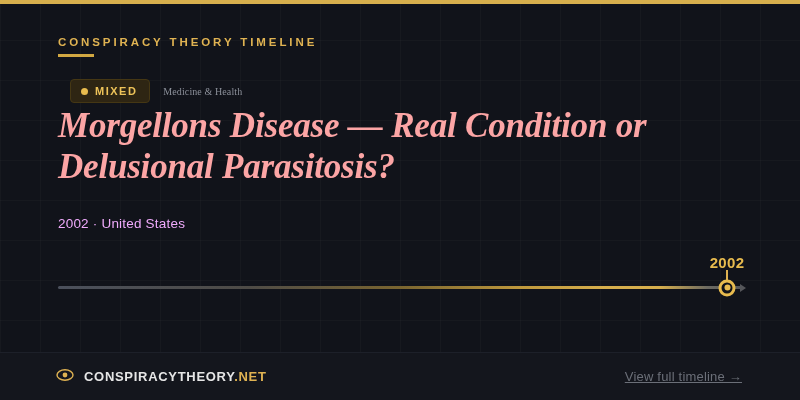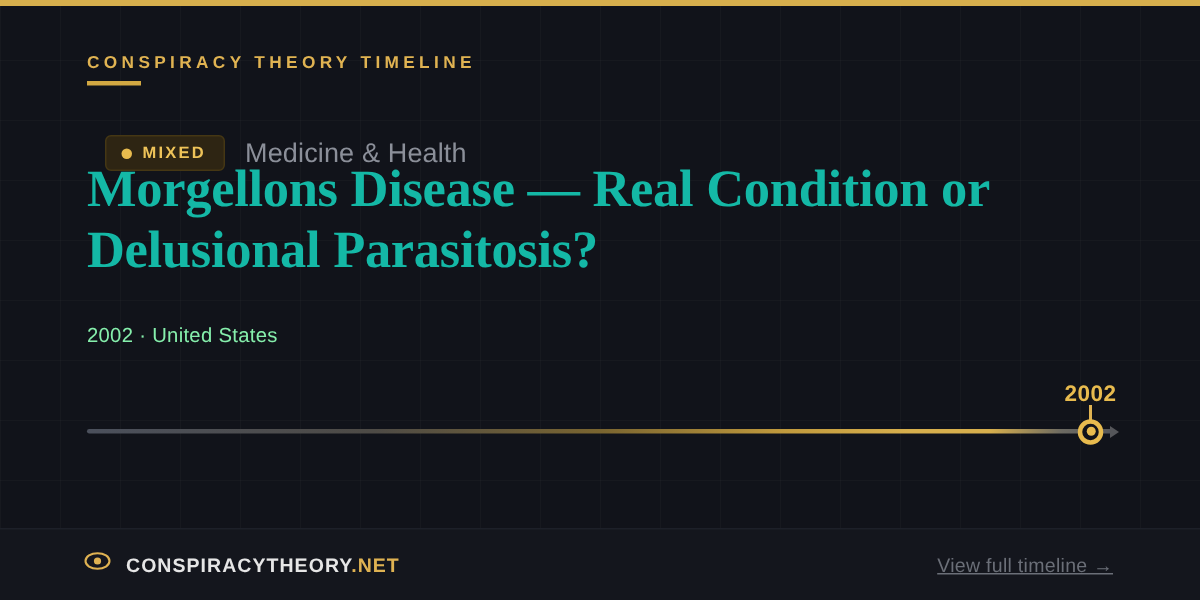--- a/index.html
+++ b/index.html
@@ -49,21 +49,21 @@
     white-space:nowrap;
   }
   .eyebrow-rule {
     margin-top:6px;
     width:36px; height:3px;
     background:#d2a842;
   }
 
   
   .badge-row {
-    position:absolute; left:58px; top:90px;
+    position:absolute; left:58px; top:79px;
     display:flex; align-items:center; gap:13px;padding-left:12px;
   }
   .badge {
     display:flex; align-items:center; gap:7px;
     background:#2e2513;
     border:1px solid #453714;
     border-radius:4px;
     padding:5px 12px 5px 10px;
     height:24px;
   }
@@ -72,42 +72,44 @@
     background:#e8bb4e;
     flex:0 0 auto;
   }
   .badge-label {
     font-size:11px; font-weight:bold;
     letter-spacing:1.5px;
     color:#eec359;
     line-height:1;
   }
   .category {
-    font-size:18px;
+    font-size:10px;
     color:#8b8f99;
     letter-spacing:0.1px;
+    font-family:Liberation Serif, serif;
   }
 
   
   .headline {
     position:absolute; left:58px; top:105px;
     width:700px;
     font-family:"Liberation Serif", serif;
     font-weight:bold;
     font-size:35px;
     line-height:1.18;
-    color:#14b8a6;
+    color:#fca5a5;
     letter-spacing:-0.2px;
+    font-style:italic;
   }
 
   
   .meta {
     position:absolute; left:58px; top:216px;
     font-size:13.5px;
-    color:#86efac;
+    color:#f0abfc;
     letter-spacing:0.2px;
   }
 
   
   #timeline {
     position:absolute;
     left:58px; top:258px;
     width:684px; height:70px;
   }
   .track {

